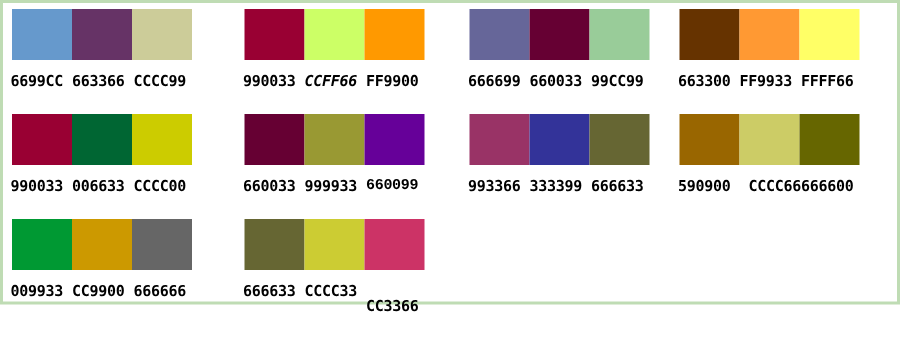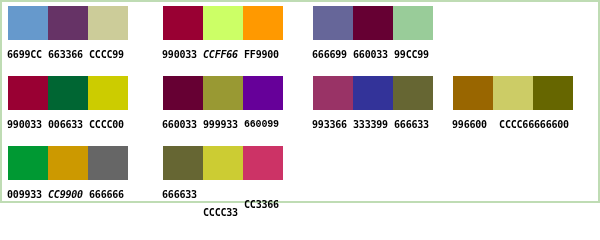--- a/index.html
+++ b/index.html
@@ -120,20 +120,32 @@
           <div class="swatch" style="background-color: rgb(102, 0, 51);"></div>
           <div class="swatch" style="background-color: rgb(153, 204, 153);"></div>
         </div>
         <div class="label-strip">
           <span class="swatch-label" style="color: rgb(0, 0, 0);">666699</span>
           <span class="swatch-label" style="color: rgb(0, 0, 0);">660033</span>
           <span class="swatch-label" style="color: rgb(0, 0, 0);">99CC99</span>
         </div>
       </div>
 
+      <div class="palette-group col-3">
+        <div class="swatch-strip">
+          <div class="swatch" style="background-color: rgb(102, 51, 0);"></div>
+          <div class="swatch" style="background-color: rgb(255, 153, 51);"></div>
+          <div class="swatch" style="background-color: rgb(255, 255, 102);"></div>
+        </div>
+        <div class="label-strip">
+          <span class="swatch-label" style="color: rgb(0, 0, 0);">663300</span>
+          <span class="swatch-label" style="color: rgb(0, 0, 0);">FF9933</span>
+          <span class="swatch-label" style="color: rgb(0, 0, 0);">FFFF66</span>
+        </div>
+      </div>
     </div>
 
     <div class="palette-row row-1">
       <div class="palette-group col-0">
         <div class="swatch-strip">
           <div class="swatch" style="background-color: rgb(153, 0, 51);"></div>
           <div class="swatch" style="background-color: rgb(0, 102, 51);"></div>
           <div class="swatch" style="background-color: rgb(204, 204, 0);"></div>
         </div>
         <div class="label-strip">
@@ -169,49 +181,49 @@
         </div>
       </div>
 
       <div class="palette-group col-3">
         <div class="swatch-strip">
           <div class="swatch" style="background-color: rgb(153, 102, 0);"></div>
           <div class="swatch" style="background-color: rgb(204, 204, 102);"></div>
           <div class="swatch" style="background-color: rgb(102, 102, 0);"></div>
         </div>
         <div class="label-strip">
-          <span class="swatch-label" style="color: rgb(0, 0, 0);">996600</span>
+          <span class="swatch-label" style="color: rgb(0, 0, 0);">590900</span>
           <span class="swatch-label" style="color: rgb(0, 0, 0); text-align: right;">CCCC66</span>
           <span class="swatch-label" style="color: rgb(0, 0, 0);">666600</span>
         </div>
       </div>
     </div>
 
     <div class="palette-row row-2">
       <div class="palette-group col-0">
         <div class="swatch-strip">
           <div class="swatch" style="background-color: rgb(0, 153, 51);"></div>
           <div class="swatch" style="background-color: rgb(204, 153, 0);"></div>
           <div class="swatch" style="background-color: rgb(102, 102, 102);"></div>
         </div>
         <div class="label-strip">
           <span class="swatch-label" style="color: rgb(0, 0, 0);">009933</span>
-          <span class="swatch-label" style="color: rgb(0, 0, 0); font-style: italic;">CC9900</span>
+          <span class="swatch-label" style="color: rgb(0, 0, 0);">CC9900</span>
           <span class="swatch-label" style="color: rgb(0, 0, 0);">666666</span>
         </div>
       </div>
 
       <div class="palette-group col-1">
         <div class="swatch-strip">
           <div class="swatch" style="background-color: rgb(102, 102, 51);"></div>
           <div class="swatch" style="background-color: rgb(204, 204, 51);"></div>
           <div class="swatch" style="background-color: rgb(204, 51, 102);"></div>
         </div>
         <div class="label-strip">
           <span class="swatch-label" style="color: rgb(0, 0, 0);">666633</span>
-          <span class="swatch-label" style="color: rgb(0, 0, 0); margin-top: 18px;">CCCC33</span>
+          <span class="swatch-label" style="color: rgb(0, 0, 0);">CCCC33</span>
           <span class="swatch-label" style="color: rgb(0, 0, 0); margin-top: 10px;">CC3366</span>
         </div>
       </div>
     </div>
 
   </div>
 </div>
 
 </body></html>

